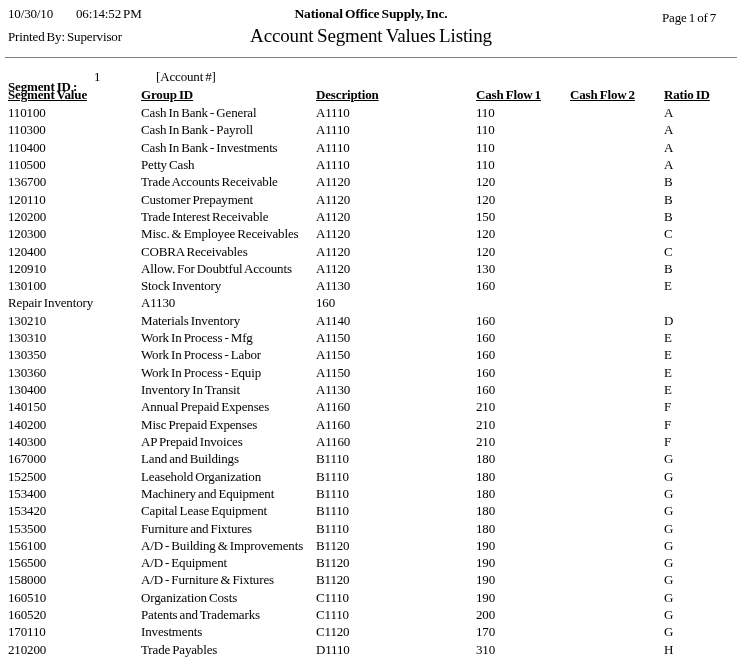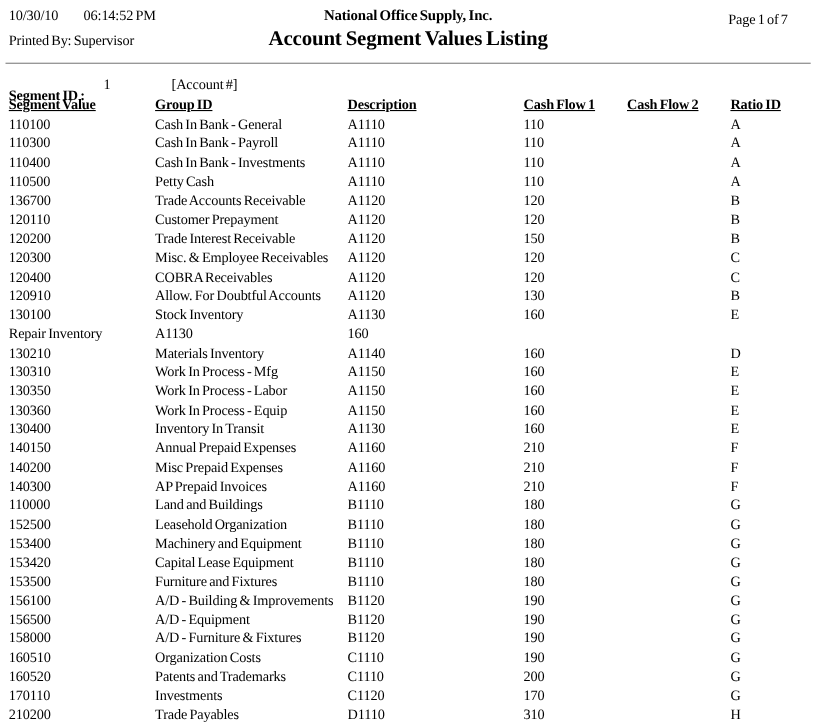--- a/index.html
+++ b/index.html
@@ -38,21 +38,21 @@
   .hdr-company {
     position: absolute; left: 0; right: 0; top: 6px;
     text-align: center;
     font-size: 13.5px;
     font-weight: bold;
   }
   .hdr-title {
     position: absolute; left: 0; right: 0; top: 25px;
     text-align: center;
     font-size: 19px;
-    font-weight: bold;
+    font-weight: normal;
   }
   .hdr-page {
     position: absolute; left: 662px; top: 10px;
     font-size: 13px;
   }
   .rule {
     position: absolute; left: 5px; right: 5px; top: 57px;
     border-top: 1px solid #7f7f7f;
     height: 0;
   }
@@ -275,21 +275,21 @@
       </div>
       <div class="row cols">
         <div class="cell">140300</div>
         <div class="cell">AP Prepaid Invoices</div>
         <div class="cell">A1160</div>
         <div class="cell">210</div>
         <div class="cell"></div>
         <div class="cell">F</div>
       </div>
       <div class="row cols">
-        <div class="cell">110000</div>
+        <div class="cell">167000</div>
         <div class="cell">Land and Buildings</div>
         <div class="cell">B1110</div>
         <div class="cell">180</div>
         <div class="cell"></div>
         <div class="cell">G</div>
       </div>
       <div class="row cols">
         <div class="cell">152500</div>
         <div class="cell">Leasehold Organization</div>
         <div class="cell">B1110</div>

